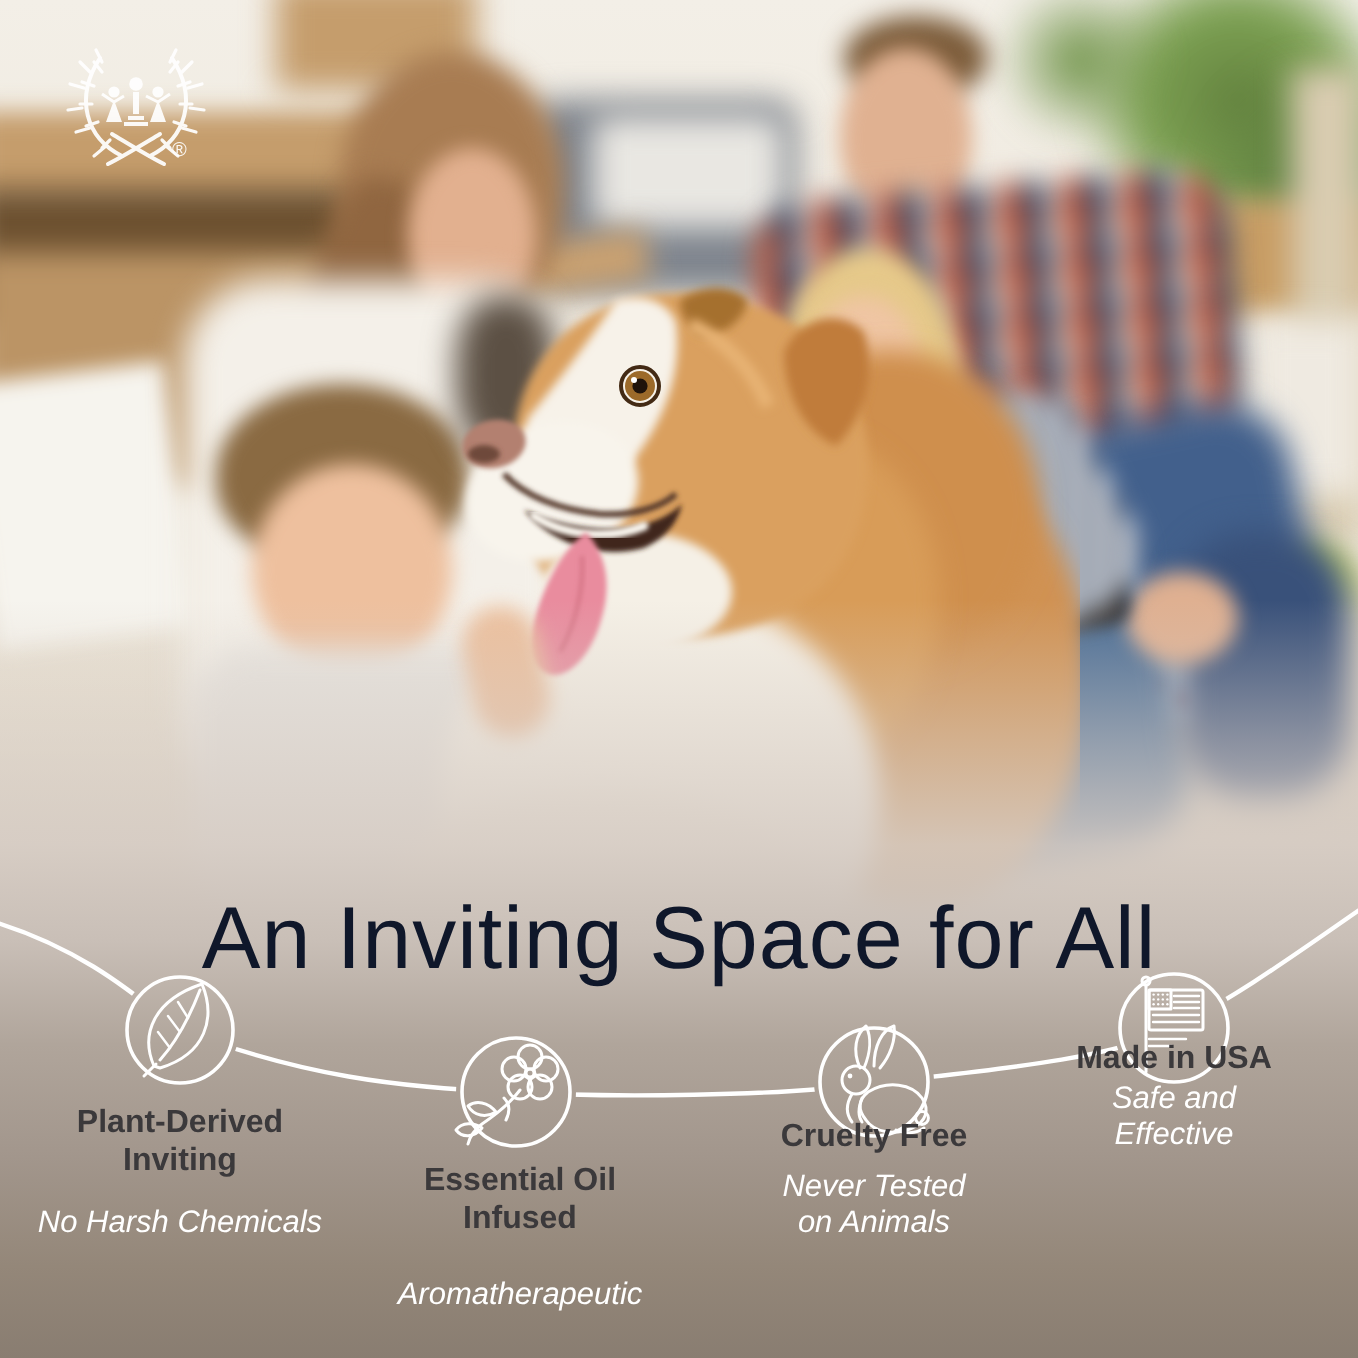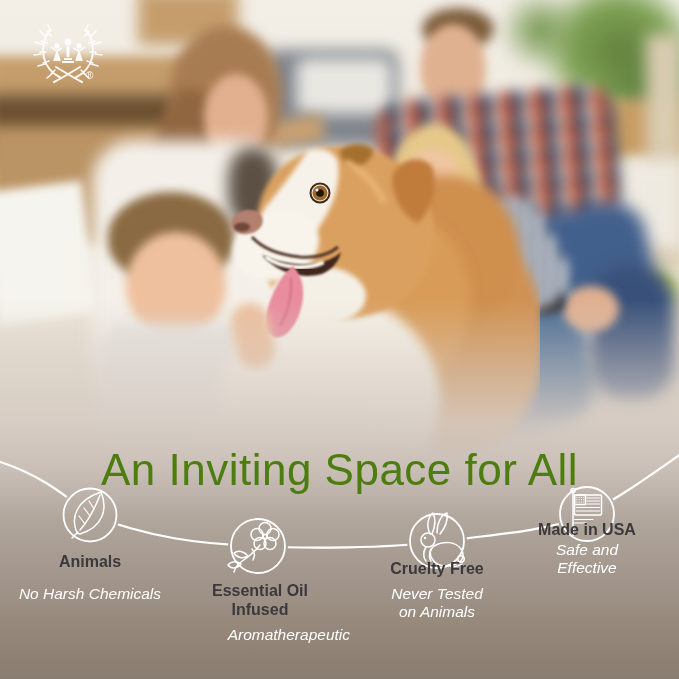--- a/index.html
+++ b/index.html
@@ -63,34 +63,34 @@
 
   #dogSvg{position:absolute;left:190px;top:135px;width:350px;height:350px;}
 
   
   #fade{left:0;top:300px;width:679px;height:170px;
         background:linear-gradient(180deg, rgba(216,206,198,0) 0%, rgba(214,204,196,.5) 40%,
                    rgba(213,203,195,.88) 72%, #c9bfb7 100%);}
   #panel{left:0;top:470px;width:679px;height:209px;
         background:linear-gradient(180deg,#c9bfb7 0%,#b0a59b 25%,#a2968c 52%,#948779 78%,#897d71 100%);}
 
-  #headline{position:absolute;left:0;right:0;top:448px;text-align:center;color:#4d7c0f;
+  #headline{position:absolute;left:0;right:0;top:448px;text-align:center;color:#0f172a;
             font-size:44px;font-weight:400;letter-spacing:.5px;line-height:1;}
 
   #logoSvg{position:absolute;left:26px;top:16px;width:84px;height:68px;}
   #regmark{position:absolute;left:86px;top:70px;color:#ffffff;font-size:10px;opacity:.92;}
 
   #connector{position:absolute;left:0;top:0;width:679px;height:679px;}
 
   .feature{position:absolute;width:180px;text-align:center;}
   .f-title{color:#3b393b;font-size:16px;font-weight:700;line-height:1.17;}
   .f-sub{color:#ffffff;font-size:15.5px;font-style:italic;line-height:1.2;}
   .ln{display:block;}
   #f1{left:0;top:553px;}   #f1 .f-sub{margin-top:13px;}
-  #f2{left:170px;top:582px;} #f2 .f-sub{margin-top:7px;text-align:right;}
+  #f2{left:170px;top:582px;} #f2 .f-sub{margin-top:20px;}
   #f3{left:347px;top:560px;} #f3 .f-sub{margin-top:6px;font-style:italic;}
   #f4{left:497px;top:521px;} #f4 .f-sub{margin-top:1px;}
 </style>
 </head>
 <body>
 
 <div class="stage">
 
   <div class="photo">
     <div class="ph" id="wall"></div>
@@ -277,21 +277,22 @@
         </g>
         <path d="M587,498 L599.5,498 M587,501 L599.5,501 M587,504 L599.5,504" stroke-width="1.2"></path>
         <path d="M576.5,507.5 L599.5,507.5 M576.5,511 L599.5,511" stroke-width="1.2"></path>
         <path d="M574.5,519.5 L593,519.5 M574.5,523 L586,523" stroke-width="1.2"></path>
       </g>
     </g>
   </svg>
 
   <div class="feature" id="f1">
     <div class="f-title">
-      <span class="ln">Animals</span>
+      <span class="ln">Plant-Derived</span>
+      <span class="ln">Inviting</span>
     </div>
     <div class="f-sub">
       <span class="ln">No Harsh Chemicals</span>
     </div>
   </div>
 
   <div class="feature" id="f2">
     <div class="f-title">
       <span class="ln">Essential Oil</span>
       <span class="ln">Infused</span>

